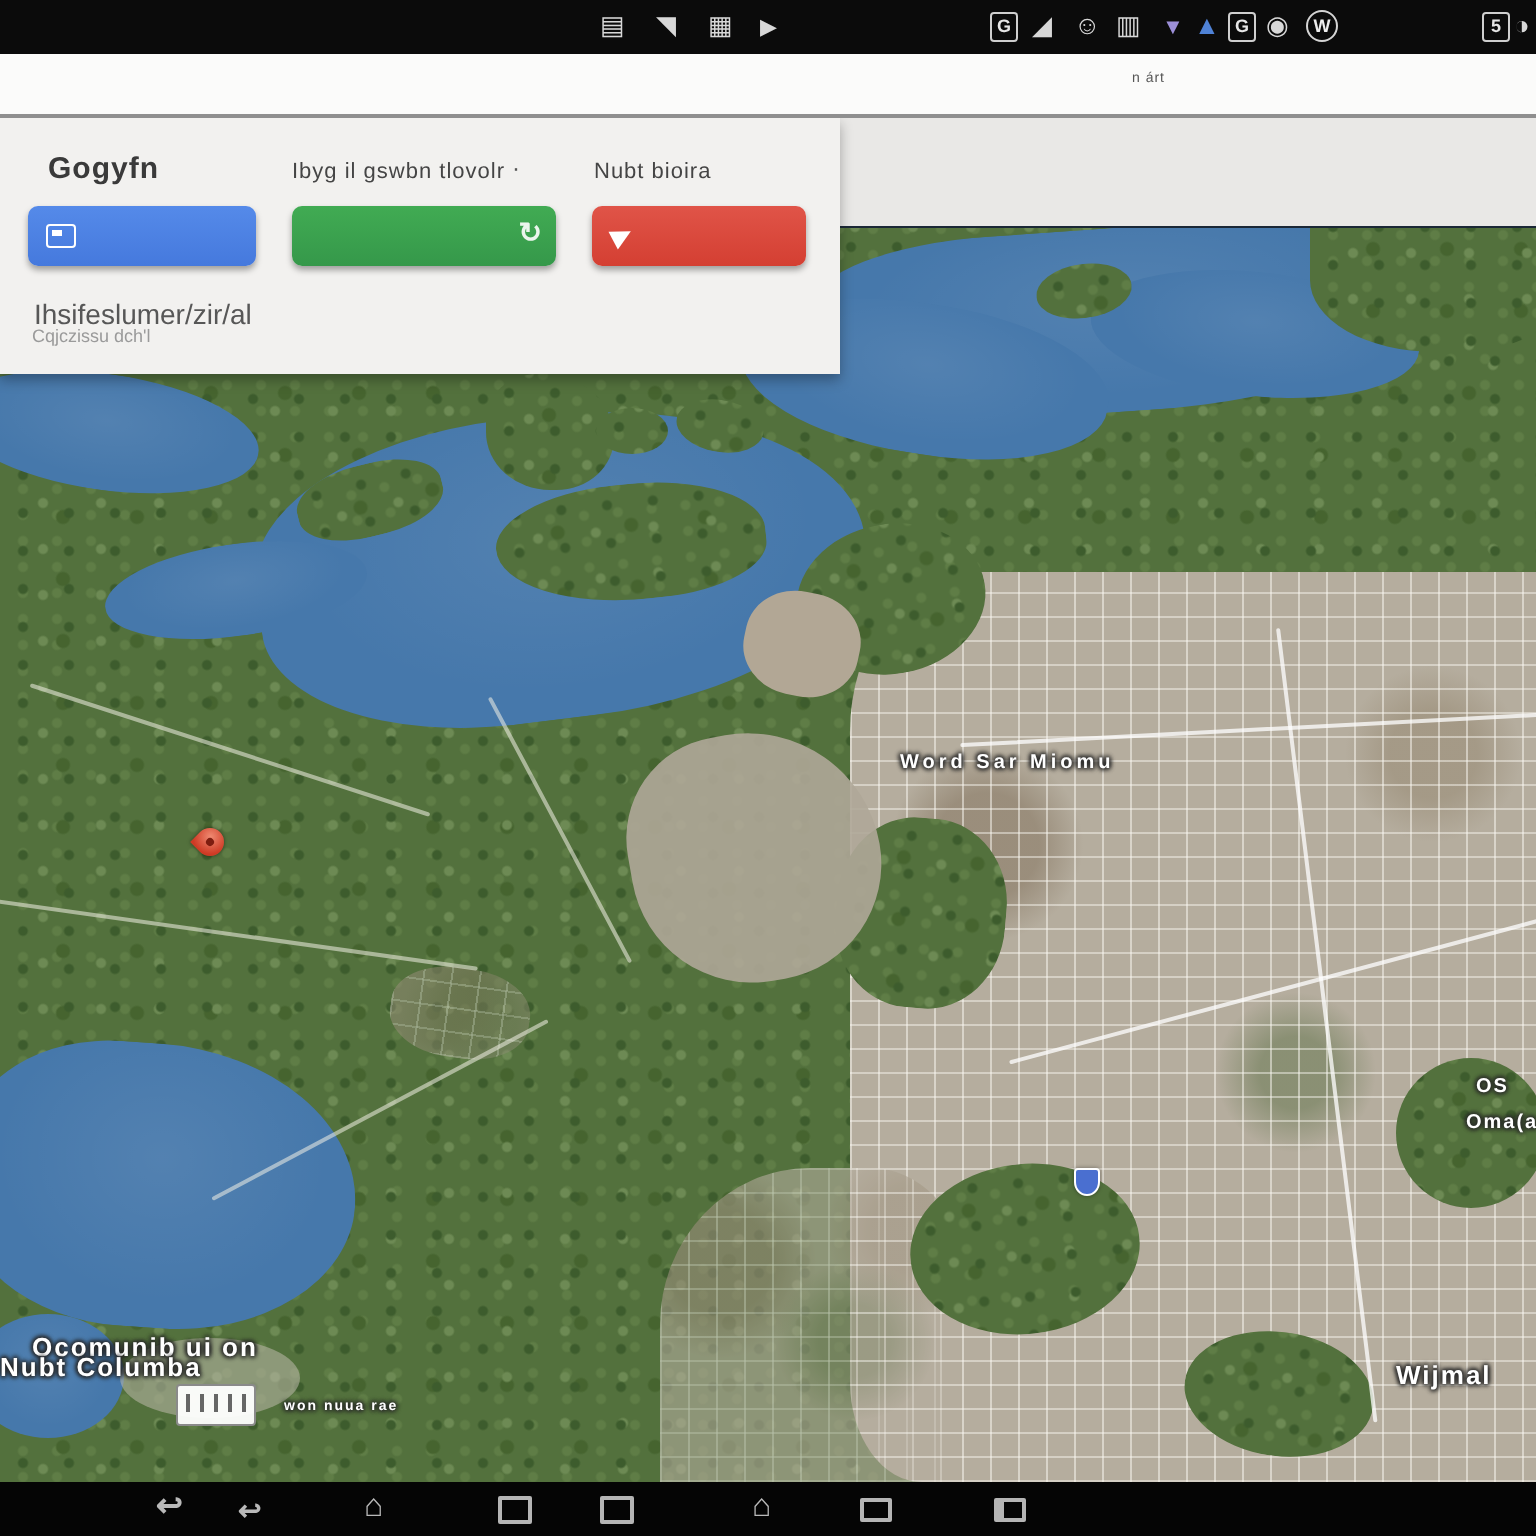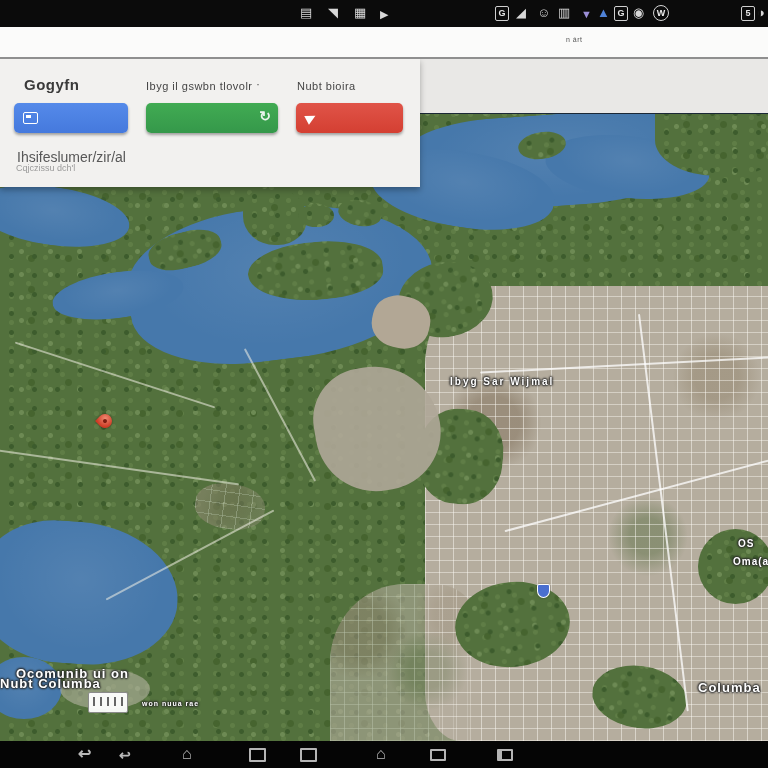--- a/index.html
+++ b/index.html
@@ -165,27 +165,27 @@
       <div class="road big" style="left:480px;top:250px;width:290px;transform:rotate(-3deg);"></div>
       <div class="road big" style="left:500px;top:380px;width:280px;transform:rotate(-15deg);"></div>
       <div class="road big" style="left:640px;top:200px;width:400px;transform-origin:0 0;transform:rotate(83deg);"></div>
 
       <div class="pin" style="left:98px;top:300px;"></div>
       <div class="shield" style="left:537px;top:470px;"></div>
       <div class="scalebox" style="left:88px;top:578px;">
           <div class="marks"></div>
         </div>
 
-      <span class="maplabel" style="left:450px;top:262px;font-size:10px;letter-spacing:2px;">Ibyg Sar Wijmal</span>
+      <span class="maplabel" style="left:450px;top:262px;font-size:10px;letter-spacing:2px;">Word Sar Miomu</span>
       <span class="maplabel" style="left:738px;top:424px;font-size:10px;">OS</span>
       <span class="maplabel" style="left:733px;top:442px;font-size:10px;">Oma(a</span>
       <span class="maplabel" style="left:2px;top:552px;font-size:13px;margin-left:14px;">Ocomunib ui on</span>
       <span class="maplabel" style="left:0;top:562px;font-size:13px;">Nubt Columba</span>
       <span class="maplabel" style="left:142px;top:586px;font-size:7px;">won nuua rae</span>
-      <span class="maplabel" style="left:698px;top:566px;font-size:13px;">Columba</span>
+      <span class="maplabel" style="left:698px;top:566px;font-size:13px;">Wijmal</span>
     </div>
 
     <div class="panel">
       <span class="plabel brand" style="left:24px">Gogyfn</span>
       <span class="plabel" style="left:146px">Ibyg il gswbn tlovolr</span>
       <span class="pdot">·</span>
       <span class="plabel" style="left:297px">Nubt bioira</span>
 
       <div class="btn btn-blue">
         <span class="ic-gallery"></span>

